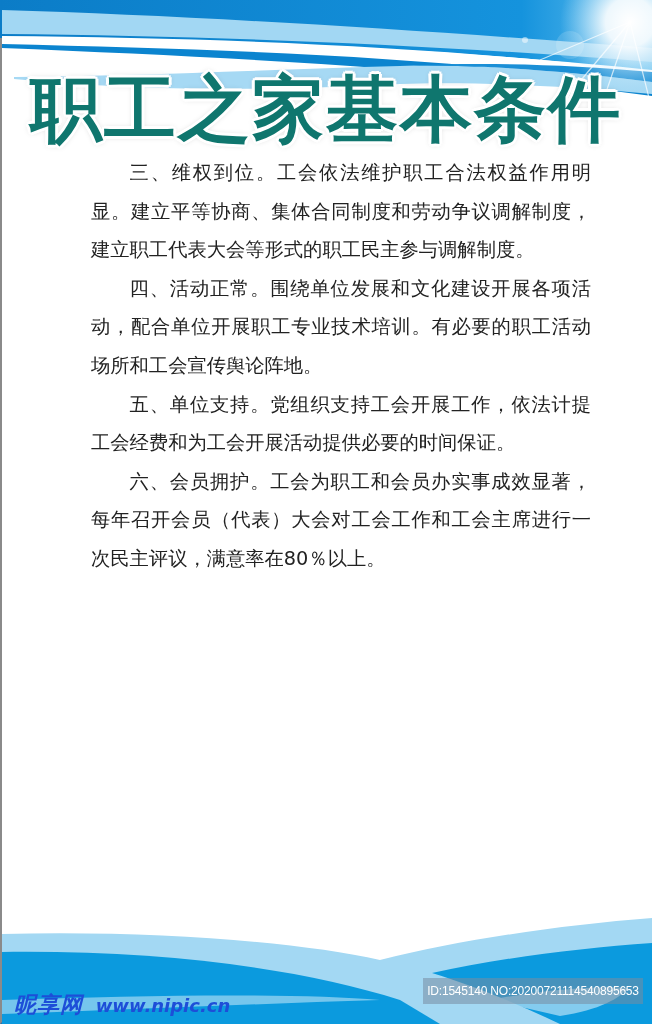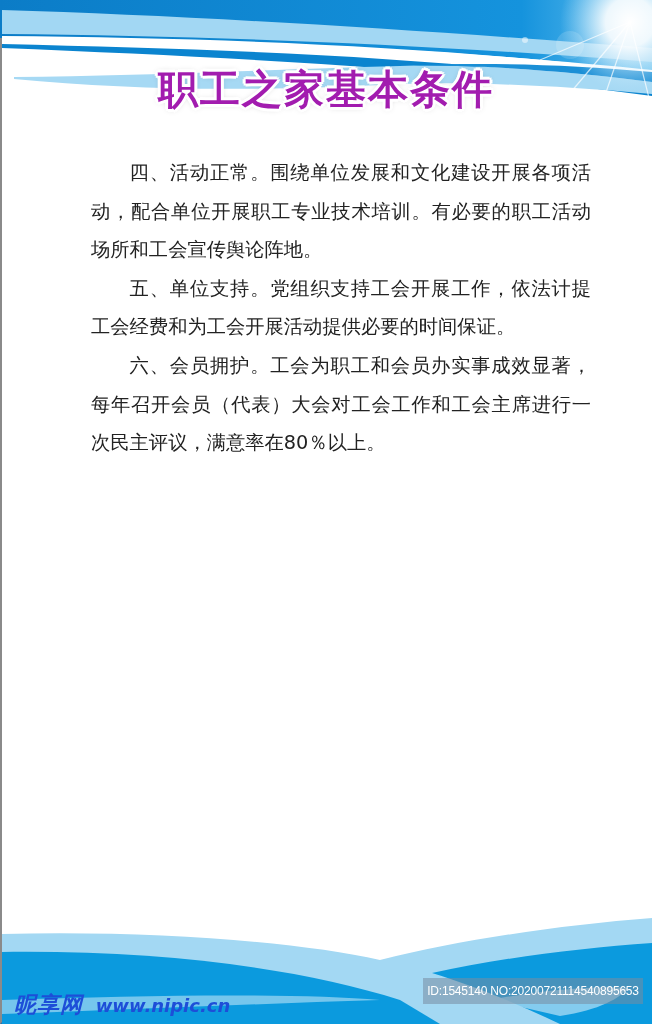--- a/index.html
+++ b/index.html
@@ -9,21 +9,21 @@
     font-family: "DejaVu Sans", "Liberation Sans", sans-serif;
   }
   .frame {
     position: absolute; left: 0; top: 0; width: 650px; height: 1022px;
     border-left: 2px solid #8a8a8a; border-bottom: 2px solid #2a6fa8;
   }
   .deco-svg { position: absolute; left: 0; top: 0; }
   .title {
     position: absolute; left: 0; top: 62px; width: 652px; text-align: center;
     font-family: "DejaVu Sans", sans-serif; font-weight: bold;
-    font-size: 40px; letter-spacing: 2px; color: #a21caf;
+    font-size: 72px; letter-spacing: 2px; color: #0f766e;
     text-shadow:
       2px 2px 0 #fff, -2px -2px 0 #fff, 2px -2px 0 #fff, -2px 2px 0 #fff,
       0 3px 0 #fff, 3px 0 0 #fff, 0 -3px 0 #fff, -3px 0 0 #fff,
       0 0 6px rgba(0,0,0,0.25);
   }
   .content {
     position: absolute; left: 91px; top: 154px; width: 500px;
     font-family: "DejaVu Sans", sans-serif; font-size: 19.3px;
     line-height: 38.6px; color: #222222;
   }
@@ -80,20 +80,21 @@
   <path d="M2,934 C150,930 300,942 380,960 C460,940 560,925 652,918 L652,1024 L2,1024 Z" fill="#a3d8f3"></path>
   <path d="M2,952 C160,950 300,968 400,1000 L440,1024 L2,1024 Z" fill="#0b9ade"></path>
   <path d="M432,973 C500,958 580,948 652,943 L652,1024 L560,1024 C520,1005 480,988 432,973 Z" fill="#0b9ade"></path>
   <path d="M2,1000 C150,995 300,993 380,1000 C250,1004 120,1010 2,1014 Z" fill="#a3d8f3" fill-opacity="0.7"></path>
   <path d="M490,1000 C540,990 600,985 628,988 C620,998 600,1010 560,1016 Z" fill="#a3d8f3" fill-opacity="0.8"></path>
 </svg>
 
 <div class="title">职工之家基本条件</div>
 
 <div class="content">
+  <p class="para">三、维权到位。工会依法维护职工合法权益作用明显。建立平等协商、集体合同制度和劳动争议调解制度，建立职工代表大会等形式的职工民主参与调解制度。</p>
   <p class="para">四、活动正常。围绕单位发展和文化建设开展各项活动，配合单位开展职工专业技术培训。有必要的职工活动场所和工会宣传舆论阵地。</p>
   <p class="para">五、单位支持。党组织支持工会开展工作，依法计提工会经费和为工会开展活动提供必要的时间保证。</p>
   <p class="para">六、会员拥护。工会为职工和会员办实事成效显著，每年召开会员（代表）大会对工会工作和工会主席进行一次民主评议，满意率在80％以上。</p>
 </div>
 
 <div class="watermark-logo">
   <span>昵享网</span>
   <span class="url">www.nipic.cn</span>
 </div>
 <div class="watermark-id">ID:1545140 NO:20200721114540895653</div>

